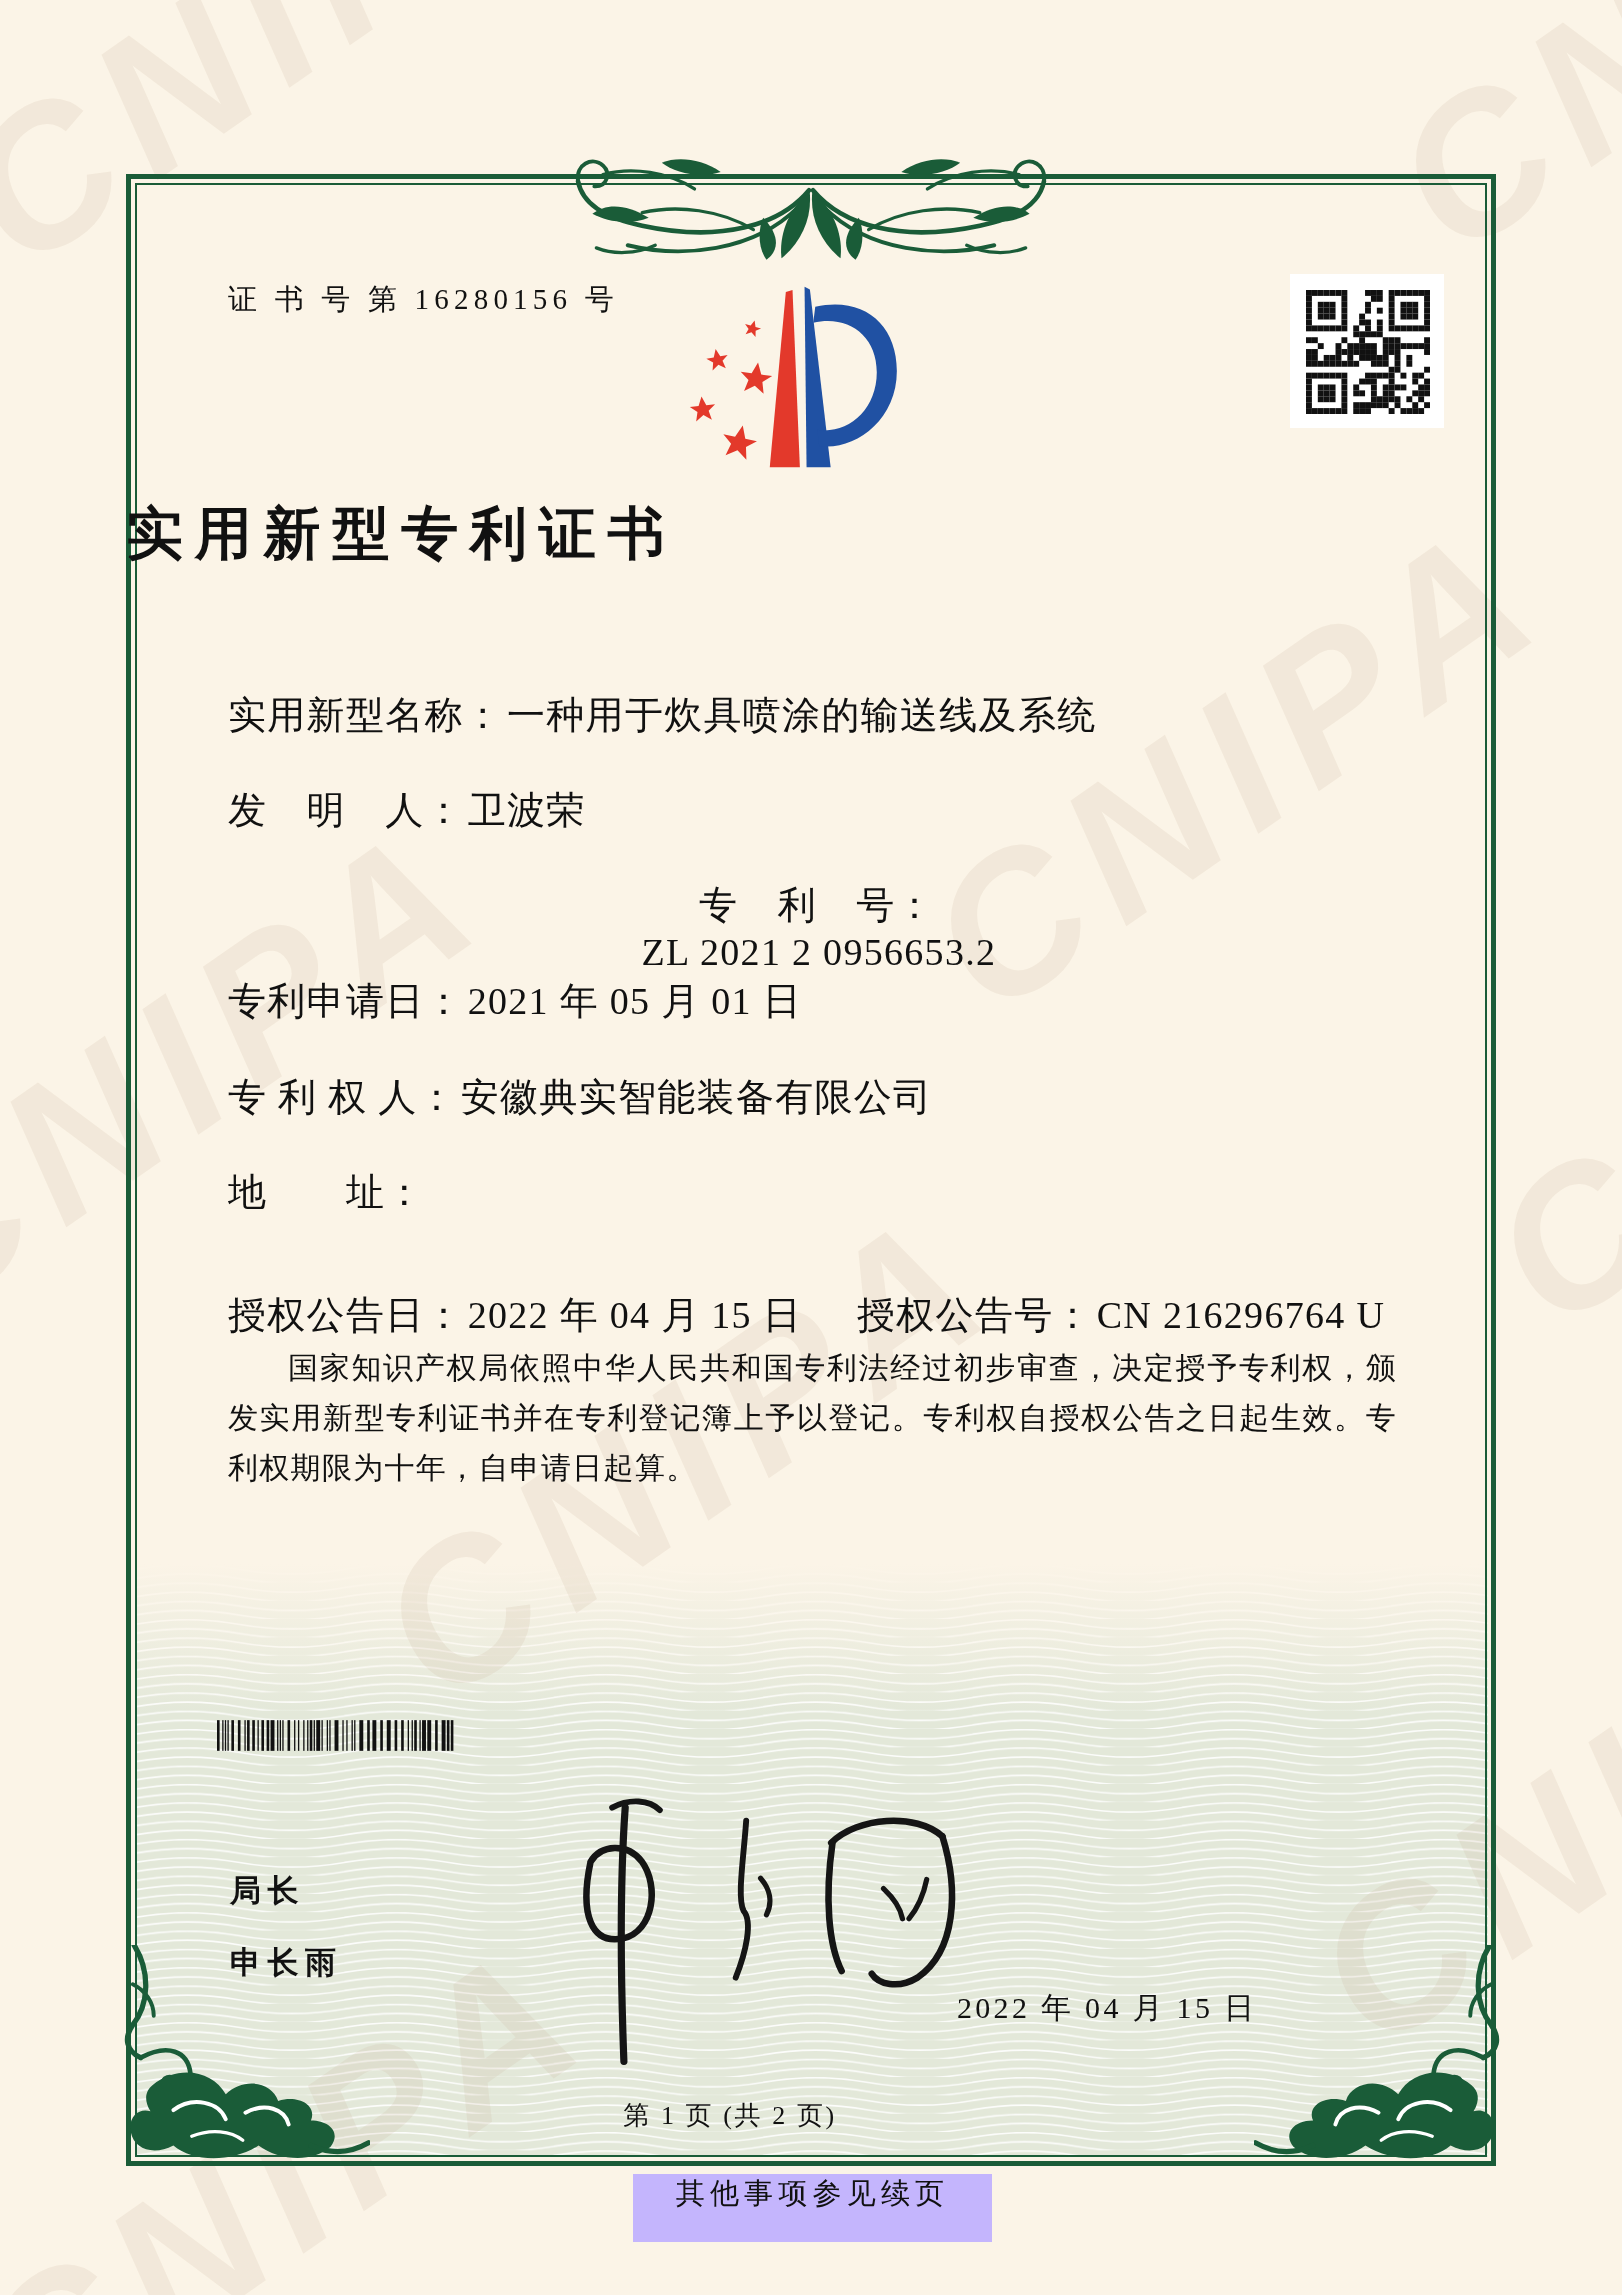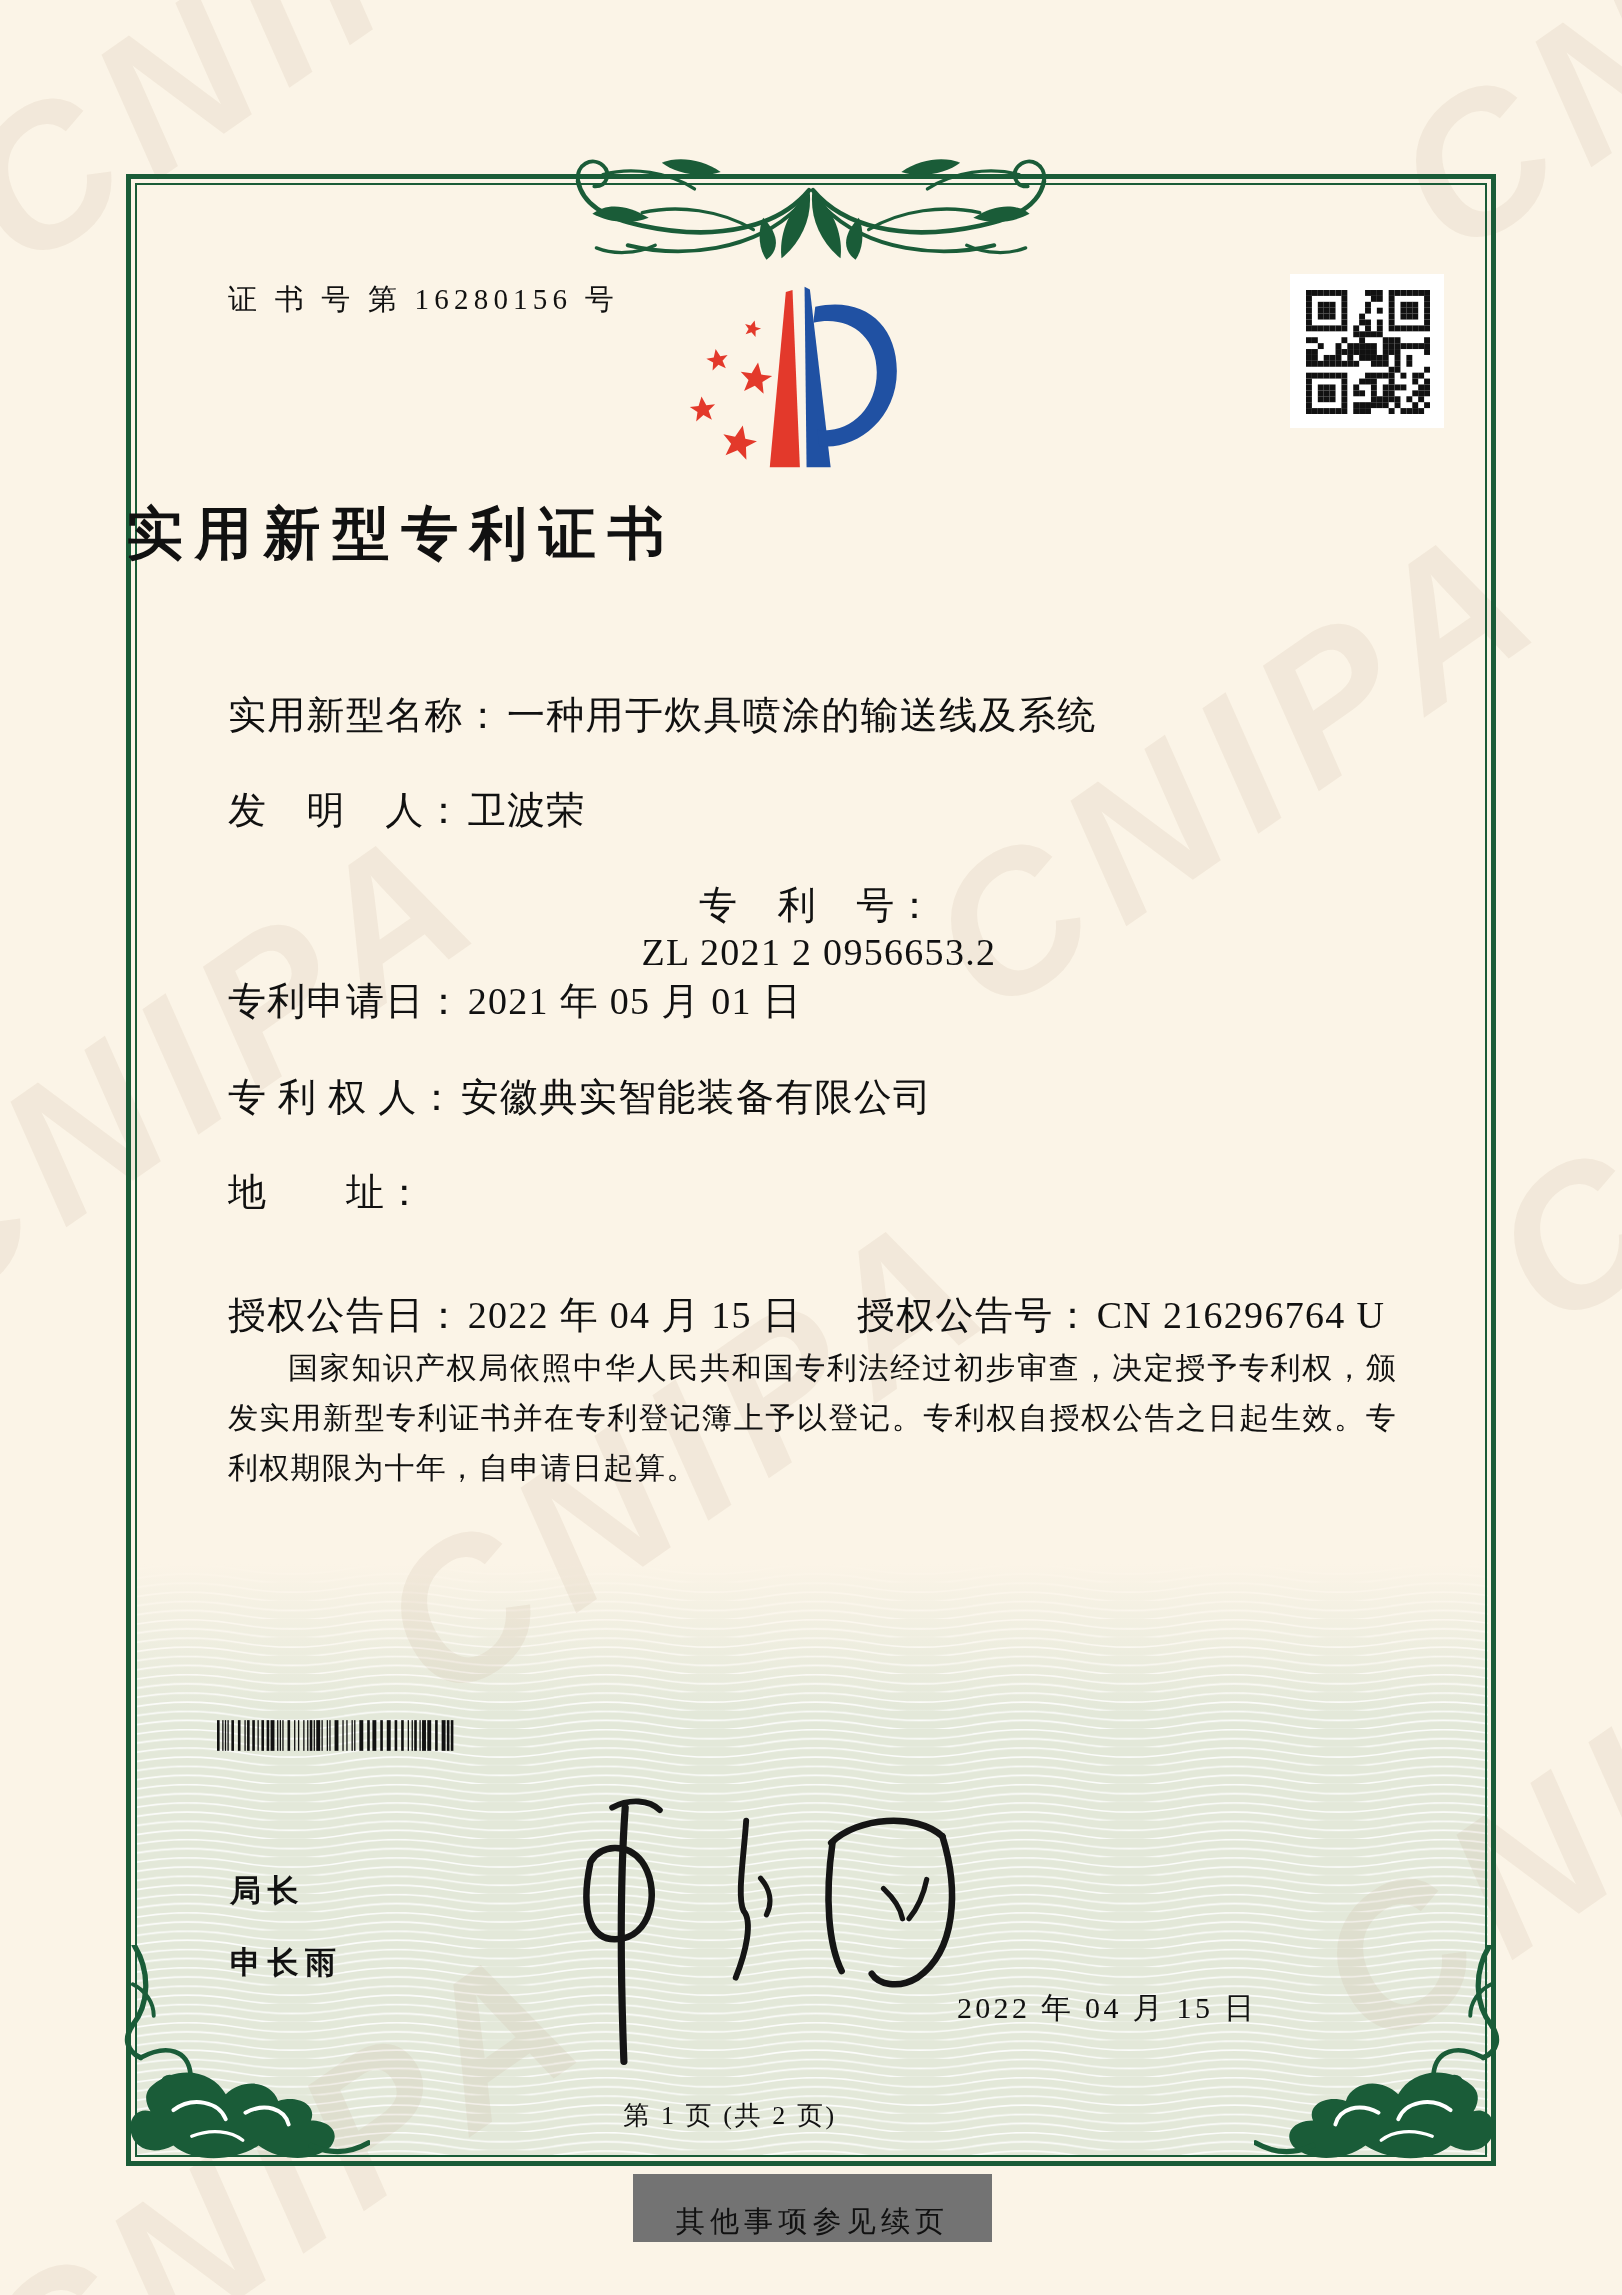--- a/index.html
+++ b/index.html
@@ -58,22 +58,22 @@
   
   .signer{position:absolute;left:230px;z-index:5;font-size:31px;font-weight:bold;
           font-family:"Liberation Sans","DejaVu Sans",sans-serif;letter-spacing:6.5px;}
   #signer-title{top:1870px;}
   #signer-name{top:1942px;}
   #signature{left:550px;top:1780px;z-index:6;}
   #issue-date{left:957px;top:1988px;font-size:30px;letter-spacing:3.3px;z-index:5;}
   
   #pagefoot{left:126px;top:2098px;width:1208px;text-align:center;font-size:26px;
             letter-spacing:2.6px;z-index:5;}
-  #contbox{left:633px;top:2174px;width:359px;height:68px;background:#737373;
-           z-index:5;display:flex;align-items:flex-end;justify-content:center;}
+  #contbox{left:633px;top:2174px;width:359px;height:68px;background:#c4b5fd;
+           z-index:5;display:flex;align-items:flex-start;justify-content:center;}
   #contbox span{font-size:29px;letter-spacing:5.2px;}
   
   .orn{position:absolute;z-index:4;pointer-events:none;}
 </style>
 </head>
 <body>
 
 <div class="wm" style="left:-79px;top:-92px;">CNIPA</div>
 <div class="wm" style="left:1355px;top:-105px;">CNIPA</div>
 <div class="wm" style="left:890px;top:654px;">CNIPA</div>

